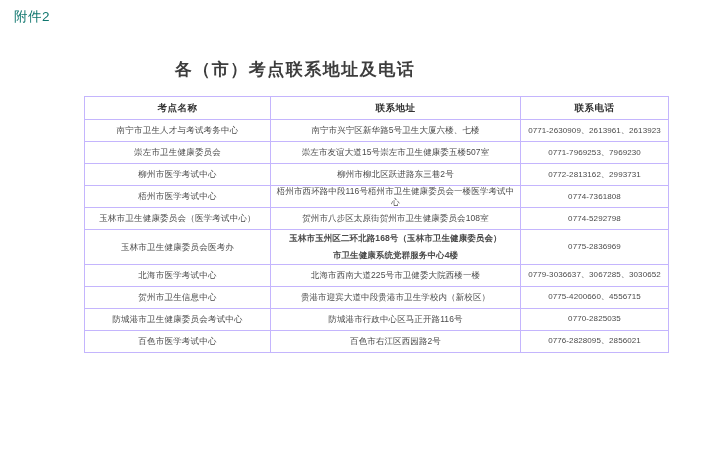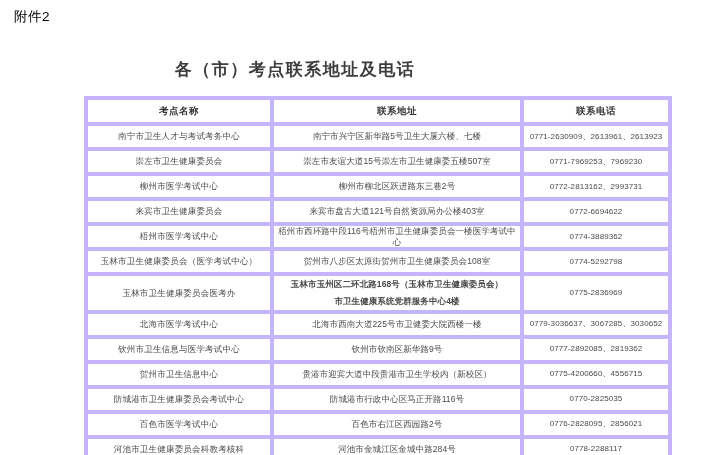--- a/index.html
+++ b/index.html
@@ -13,21 +13,21 @@
     position: relative;
     font-family: "Liberation Sans", "DejaVu Sans", sans-serif;
     color: #3a3a3a;
     overflow: hidden;
   }
   #attachment-label {
     position: absolute;
     left: 14px;
     top: 8px;
     font-size: 13.5px;
-    color: #000000;
+    color: #0f766e;
     letter-spacing: 0.5px;
     white-space: nowrap;
   }
   #doc-title {
     position: absolute;
     left: 0;
     top: 58px;
     width: 590px;
     text-align: center;
     font-size: 17px;
@@ -44,21 +44,21 @@
     border-collapse: collapse;
     table-layout: fixed;
     font-size: 8.5px;
     color: #4a4a4a;
   }
   #contact-table col.c1 { width: 186px; }
   #contact-table col.c2 { width: 250px; }
   #contact-table col.c3 { width: 148px; }
   #contact-table th,
   #contact-table td {
-    border: 4px solid #c4b5fd;
+    border: 1px solid #c4b5fd;
     text-align: center;
     vertical-align: middle;
     padding: 0 3px;
     height: 21px;
     line-height: 1.25;
     word-break: break-all;
     overflow: hidden;
   }
   #contact-table th {
     font-size: 9.5px;
@@ -119,66 +119,51 @@
         <td class="name-cell">崇左市卫生健康委员会</td>
         <td class="addr-cell">崇左市友谊大道15号崇左市卫生健康委五楼507室</td>
         <td class="phone-cell">0771-7969253、7969230</td>
       </tr>
       <tr>
         <td class="name-cell">柳州市医学考试中心</td>
         <td class="addr-cell">柳州市柳北区跃进路东三巷2号</td>
         <td class="phone-cell">0772-2813162、2993731</td>
       </tr>
       <tr>
-        <td class="name-cell">来宾市卫生健康委员会</td>
-        <td class="addr-cell">来宾市盘古大道121号自然资源局办公楼403室</td>
-        <td class="phone-cell">0772-6694622</td>
-      </tr>
-      <tr>
         <td class="name-cell">梧州市医学考试中心</td>
         <td class="addr-cell">梧州市西环路中段116号梧州市卫生健康委员会一楼医学考试中心</td>
-        <td class="phone-cell">0774-3889362</td>
+        <td class="phone-cell">0774-7361808</td>
       </tr>
       <tr>
         <td class="name-cell">玉林市卫生健康委员会（医学考试中心）</td>
         <td class="addr-cell">贺州市八步区太原街贺州市卫生健康委员会108室</td>
         <td class="phone-cell">0774-5292798</td>
       </tr>
       <tr>
         <td class="name-cell">玉林市卫生健康委员会医考办</td>
         <td class="addr-cell addr-multiline">
           <span class="addr-line">玉林市玉州区二环北路168号（玉林市卫生健康委员会）</span>
           <span class="addr-line">市卫生健康系统党群服务中心4楼</span>
         </td>
         <td class="phone-cell">0775-2836969</td>
       </tr>
       <tr>
         <td class="name-cell">北海市医学考试中心</td>
         <td class="addr-cell">北海市西南大道225号市卫健委大院西楼一楼</td>
         <td class="phone-cell">0779-3036637、3067285、3030652</td>
       </tr>
       <tr>
-        <td class="name-cell">钦州市卫生信息与医学考试中心</td>
-        <td class="addr-cell">钦州市钦南区新华路9号</td>
-        <td class="phone-cell">0777-2892085、2819362</td>
-      </tr>
-      <tr>
         <td class="name-cell">贺州市卫生信息中心</td>
         <td class="addr-cell">贵港市迎宾大道中段贵港市卫生学校内（新校区）</td>
         <td class="phone-cell">0775-4200660、4556715</td>
       </tr>
       <tr>
         <td class="name-cell">防城港市卫生健康委员会考试中心</td>
         <td class="addr-cell">防城港市行政中心区马正开路116号</td>
         <td class="phone-cell">0770-2825035</td>
       </tr>
       <tr>
         <td class="name-cell">百色市医学考试中心</td>
         <td class="addr-cell">百色市右江区西园路2号</td>
         <td class="phone-cell">0776-2828095、2856021</td>
       </tr>
-      <tr>
-        <td class="name-cell">河池市卫生健康委员会科教考核科</td>
-        <td class="addr-cell">河池市金城江区金城中路284号</td>
-        <td class="phone-cell">0778-2288117</td>
-      </tr>
     </tbody>
 </table>
 
 </body></html>

